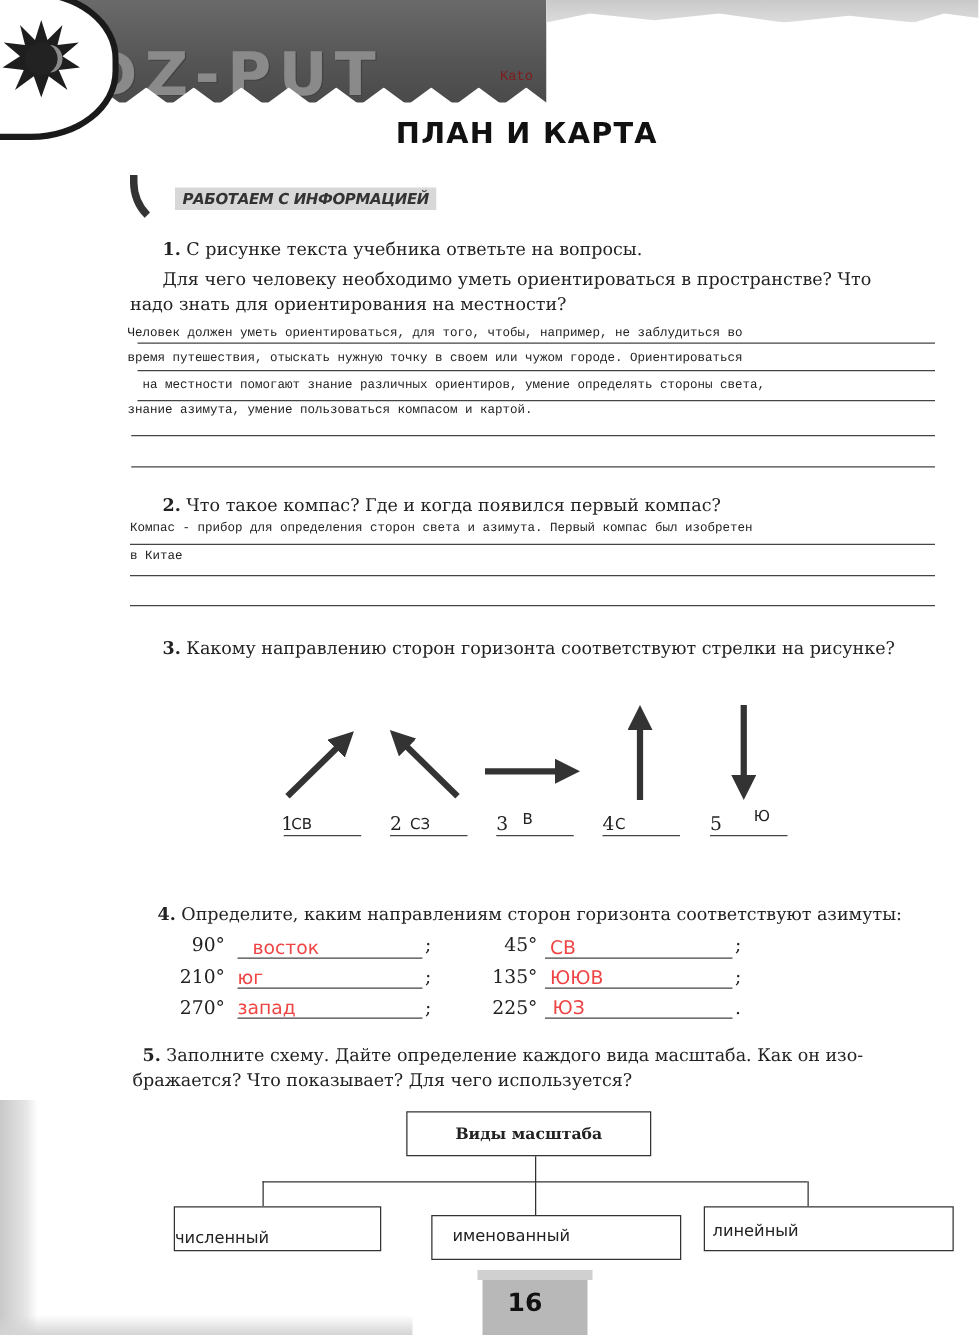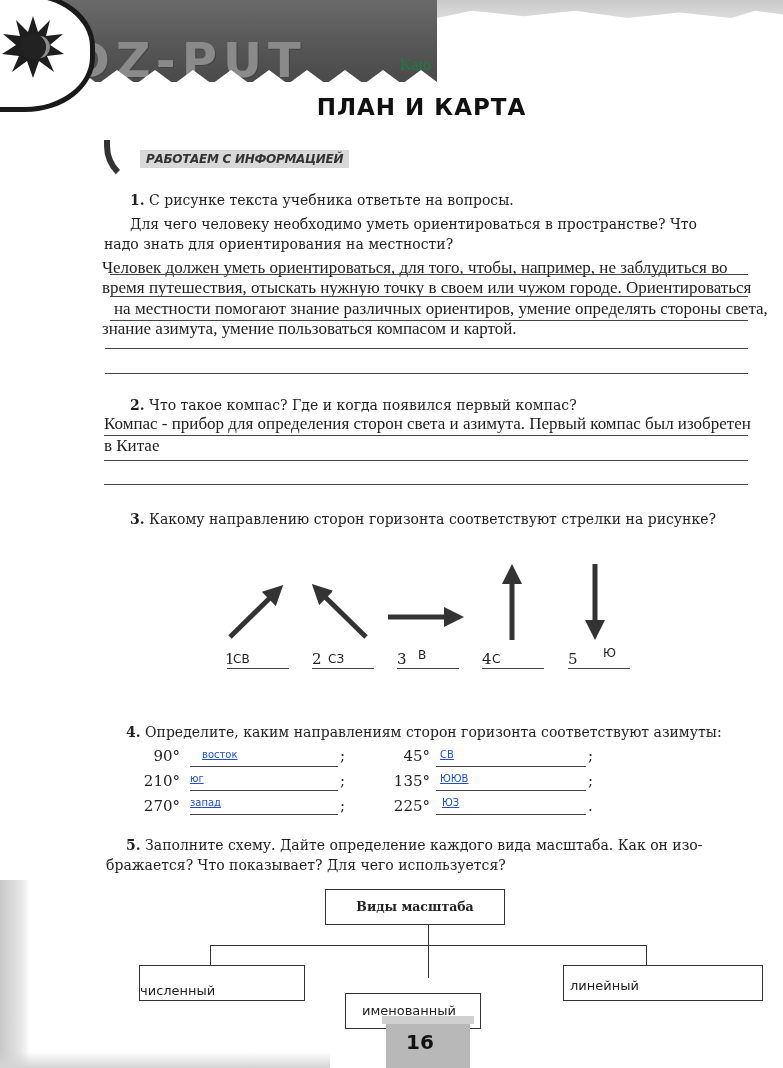--- a/index.html
+++ b/index.html
@@ -21,21 +21,21 @@
     clip-path: polygon(0 0,100% 0,100% 80%,92% 60%,85% 100%,70% 70%,55% 100%,40% 60%,25% 90%,10% 60%,0 100%);
   }
   .banner-logo-text {
     position: absolute; left: 70px; top: 32px;
     font-family: "DejaVu Sans", sans-serif; font-weight: bold; font-size: 48px;
     letter-spacing: 6px; color: #8a8a8a;
     text-shadow: 1px 1px 0 #444;
   }
   .banner-small {
     position: absolute; left: 400px; top: 56px;
-    font-family: Liberation Serif, serif; font-size: 16px; color: #15803d;
+    font-family: Liberation Mono, monospace; font-size: 11px; color: #7f1d1d;
   }
   .logo-oval {
     position: absolute; left: -60px; top: -8px; width: 150px; height: 110px;
     border: 5px solid #1a1a1a; border-left: none; border-radius: 0 70px 70px 0 / 0 55px 55px 0;
     background: #ffffff;
   }
   .logo-sun {
     position: absolute; left: 0px; top: 14px; width: 66px; height: 66px;
   }
 
@@ -62,21 +62,21 @@
 
   
   .q {
     position: absolute; font-family: "DejaVu Serif", serif; font-size: 14px;
     color: #222; line-height: 20px; white-space: nowrap;
   }
   .q b { font-weight: bold; }
 
   
   .ans {
-    position: absolute; font-family: Liberation Serif, serif; font-size: 17px;
+    position: absolute; font-family: Liberation Mono, monospace; font-size: 10px;
     color: #222; white-space: nowrap; line-height: 16px; text-align: right;
   }
   .rule {
     position: absolute; height: 0; border-top: 1px solid #444;
   }
 
   
   .arrow-svg { position: absolute; left: 0; top: 0; }
 
   .arrow-label {
@@ -85,21 +85,21 @@
   .arrow-ans {
     position: absolute; font-family: "DejaVu Sans", sans-serif; font-size: 12px; color: #222;
   }
 
   
   .az-num {
     position: absolute; font-family: "DejaVu Serif", serif; font-size: 15px; color: #222;
     text-align: right; width: 50px;
   }
   .az-ans {
-    position: absolute; font-family: "DejaVu Sans", sans-serif; font-size: 10px; color: #1d4ed8; text-decoration: underline;
+    position: absolute; font-family: "DejaVu Sans", sans-serif; font-size: 15px; color: #ef4444;
   }
   .az-punct {
     position: absolute; font-family: "DejaVu Serif", serif; font-size: 15px; color: #222;
   }
 
   
   .box {
     position: absolute; border: 1px solid #333; background: #fff; box-sizing: border-box;
   }
   .box-title {
@@ -259,38 +259,38 @@
 <div class="az-num" style="left:130px;top:797px">270°</div>
 <div class="az-ans" style="left:190px;top:797px">запад</div>
 <div class="rule" style="left:190px;top:814px;width:148px"></div>
 <div class="az-punct" style="left:340px;top:797px">;</div>
 
 <div class="az-num" style="left:380px;top:797px">225°</div>
 <div class="az-ans" style="left:442px;top:797px">ЮЗ</div>
 <div class="rule" style="left:436px;top:814px;width:150px"></div>
 <div class="az-punct" style="left:588px;top:797px">.</div>
 
-<div class="q" style="left:126px;top:835px">
+<div class="q" style="left:114px;top:835px">
   <b>5.</b>
   <span>Заполните схему. Дайте определение каждого вида масштаба. Как он изо-</span>
 </div>
 <div class="q" style="left:106px;top:855px">бражается? Что показывает? Для чего используется?</div>
 
-<div class="box" style="left:325px;top:889px;width:180px;height:36px">
+<div class="box" style="left:325px;top:889px;width:196px;height:36px">
   <div class="box-title">Виды масштаба</div>
 </div>
 <div class="vline" style="left:428px;top:925px;height:53px"></div>
 <div class="hline" style="left:210px;top:945px;width:436px"></div>
 <div class="vline" style="left:210px;top:945px;height:20px"></div>
 <div class="vline" style="left:646px;top:945px;height:20px"></div>
 
 <div class="box" style="left:139px;top:965px;width:166px;height:36px">
   <div class="box-ans" style="left:0px;top:17px">численный</div>
 </div>
-<div class="box" style="left:345px;top:993px;width:136px;height:36px">
+<div class="box" style="left:345px;top:972px;width:200px;height:36px">
   <div class="box-ans" style="left:16px;top:9px">именованный</div>
 </div>
 <div class="box" style="left:563px;top:965px;width:200px;height:36px">
   <div class="box-ans" style="left:6px;top:12px">линейный</div>
 </div>
 
 <div class="edge-shade"></div>
 <div class="bottom-shade"></div>
 <div class="page-num-tab">
   <div class="page-num">16</div>

